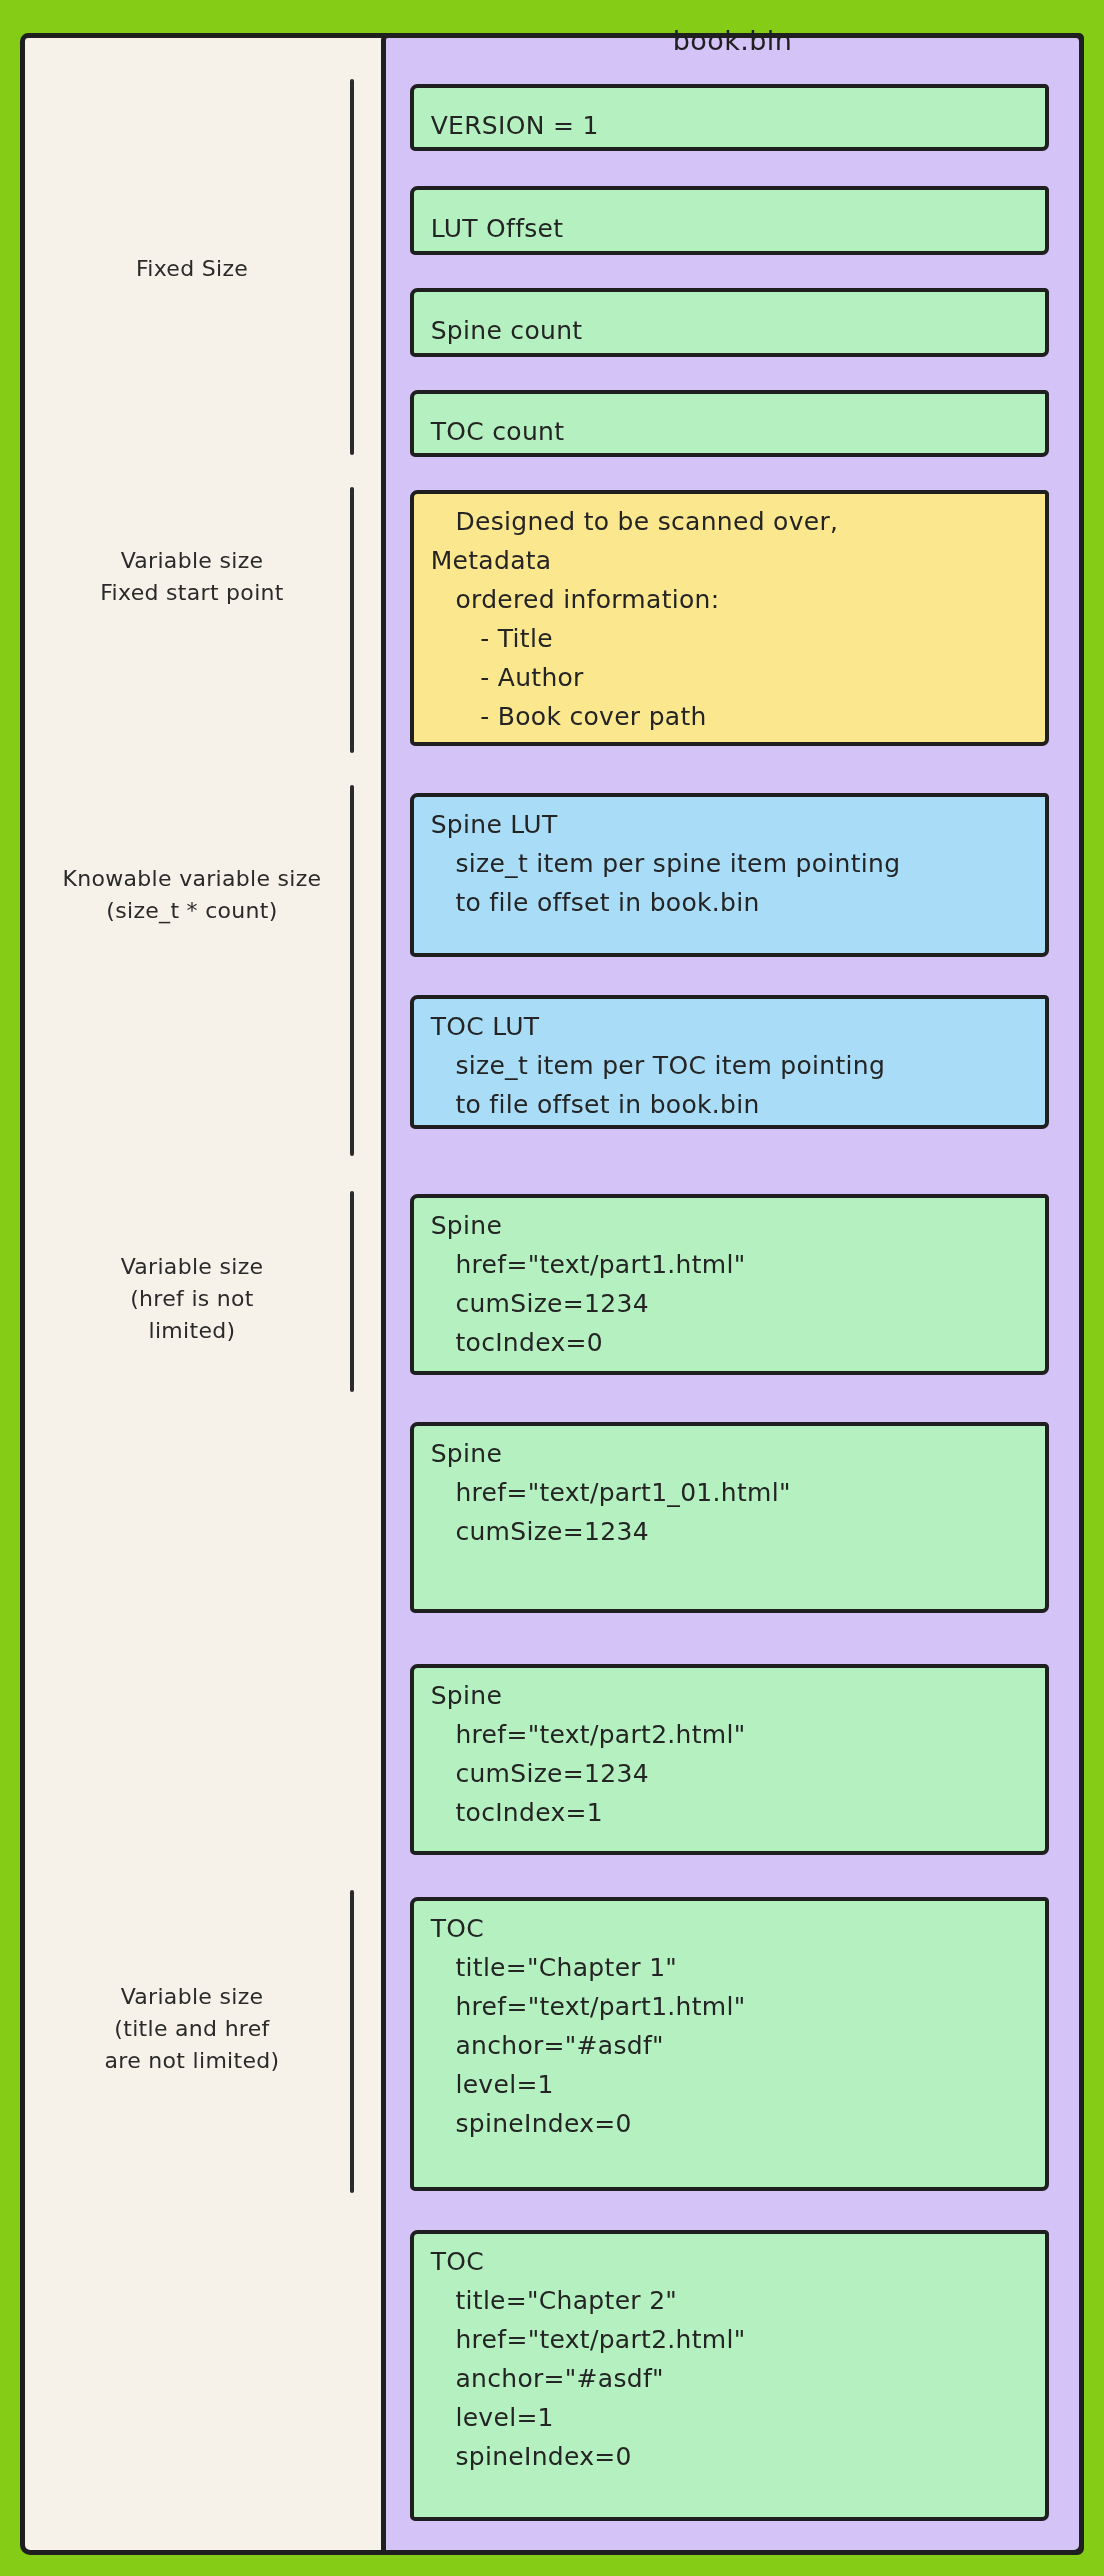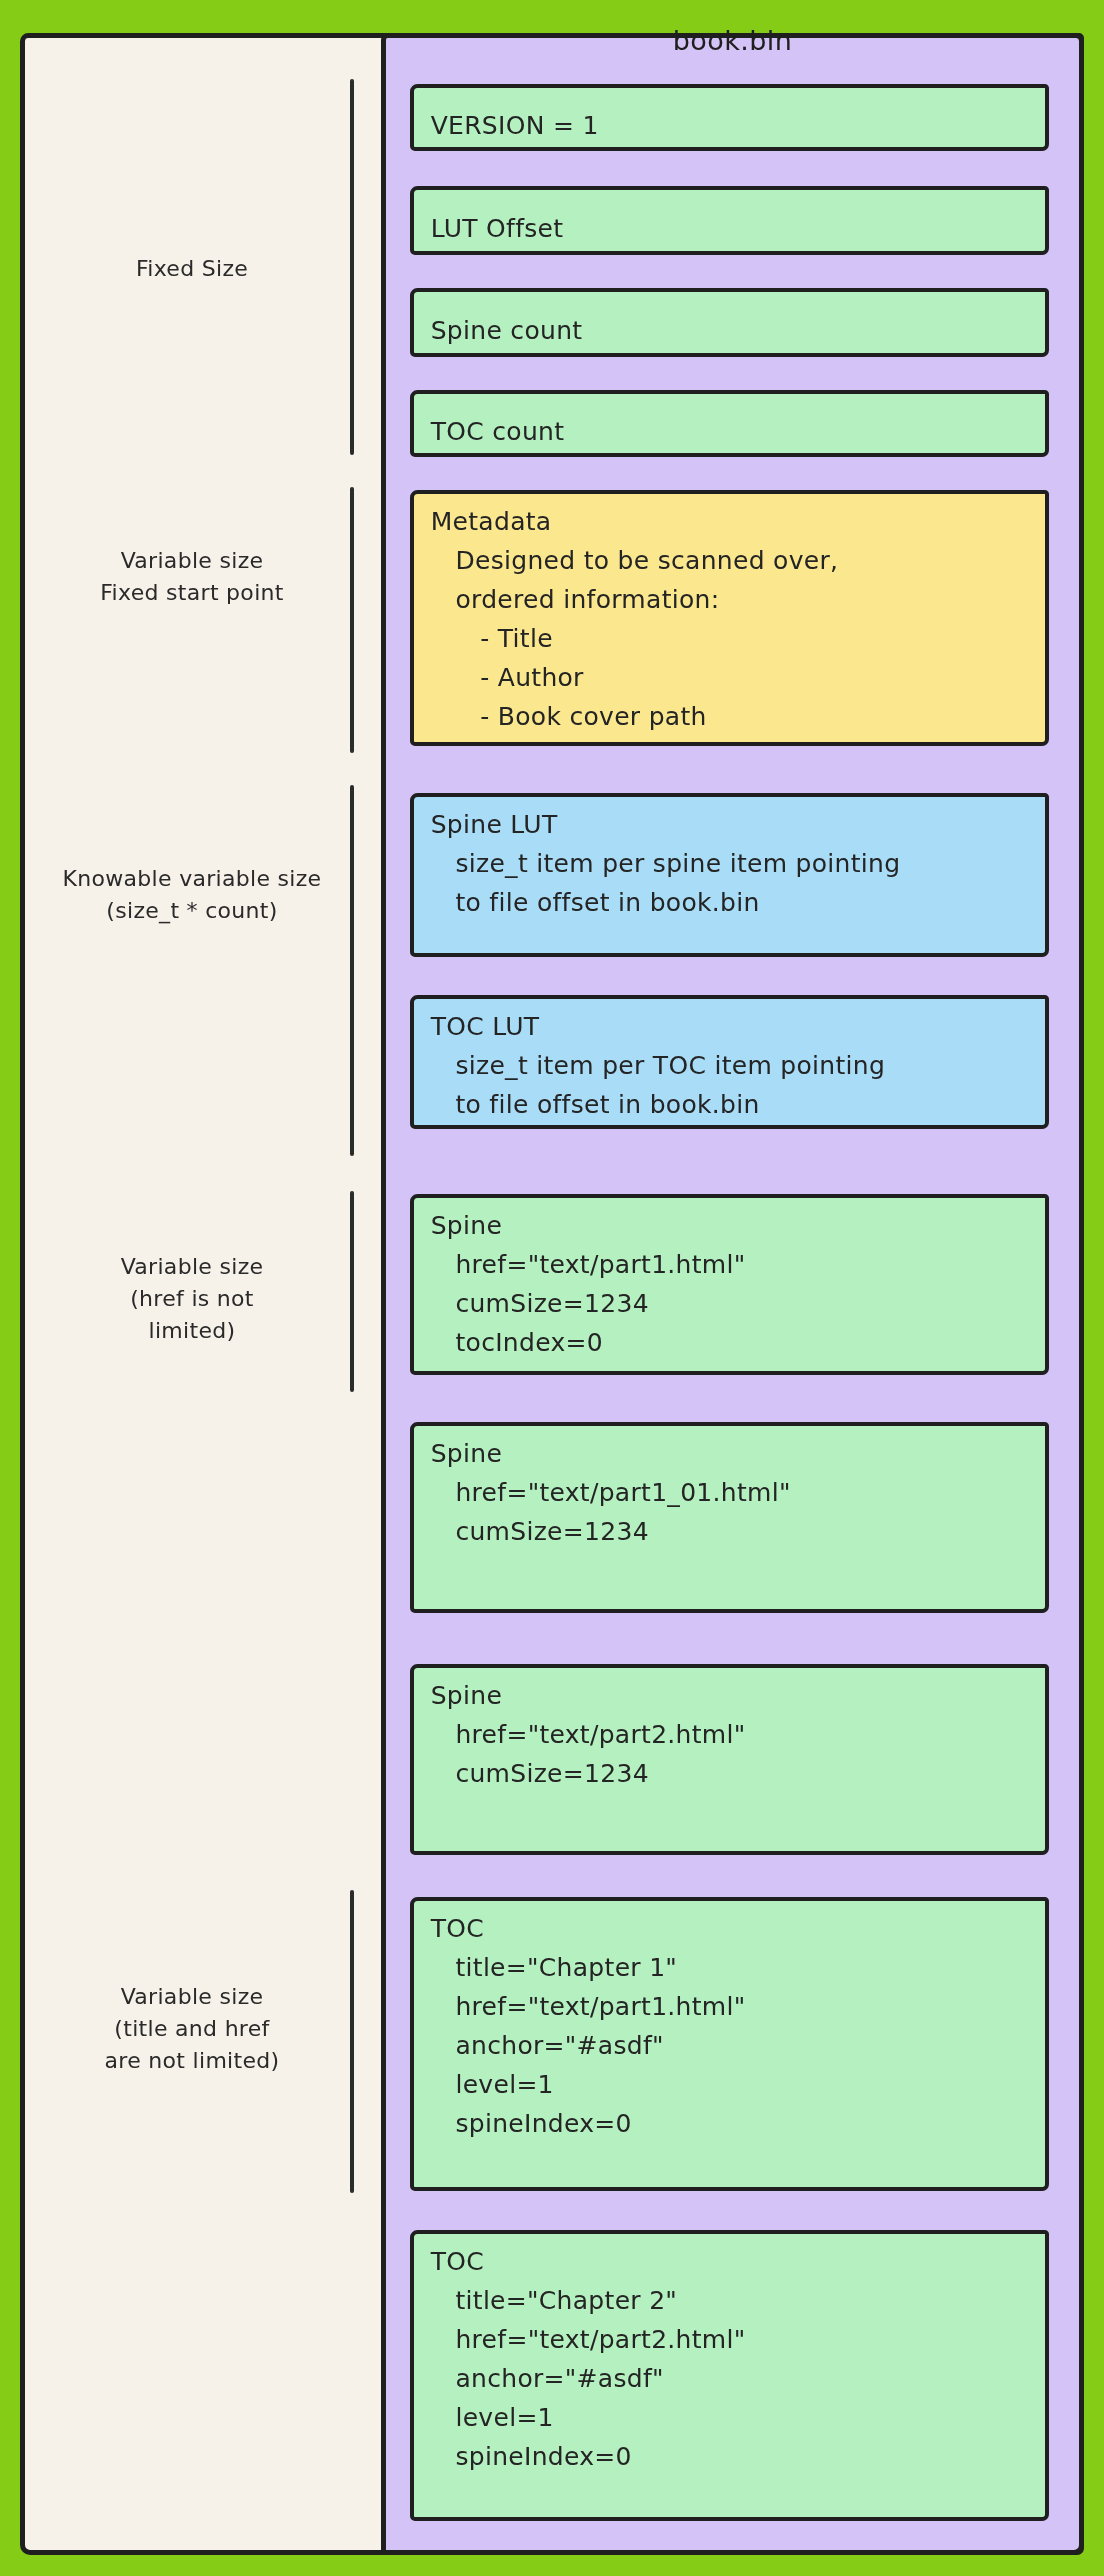--- a/index.html
+++ b/index.html
@@ -125,22 +125,22 @@
       <div class="box c-green field" style="top: 186px; height: 69px;">
         <div class="box-line">LUT Offset</div>
       </div>
       <div class="box c-green field" style="top: 288px; height: 69px;">
         <div class="box-line">Spine count</div>
       </div>
       <div class="box c-green field" style="top: 390px; height: 67px;">
         <div class="box-line">TOC count</div>
       </div>
       <div class="box c-yellow" style="top: 490px; height: 256px;">
+        <div class="box-line">   Designed to be scanned over,</div>
         <div class="box-line">Metadata</div>
-        <div class="box-line">   Designed to be scanned over,</div>
         <div class="box-line">   ordered information:</div>
         <div class="box-line">      - Title</div>
         <div class="box-line">      - Author</div>
         <div class="box-line">      - Book cover path</div>
       </div>
       <div class="box c-blue" style="top: 793px; height: 164px;">
         <div class="box-line">Spine LUT</div>
         <div class="box-line">   size_t item per spine item pointing</div>
         <div class="box-line">   to file offset in book.bin</div>
       </div>
@@ -157,20 +157,21 @@
       </div>
       <div class="box c-green" style="top: 1422px; height: 191px;">
         <div class="box-line">Spine</div>
         <div class="box-line">   href="text/part1_01.html"</div>
         <div class="box-line">   cumSize=1234</div>
       </div>
       <div class="box c-green" style="top: 1664px; height: 191px;">
         <div class="box-line">Spine</div>
         <div class="box-line">   href="text/part2.html"</div>
         <div class="box-line">   cumSize=1234</div>
+        <div class="box-line">   tocIndex=1</div>
       </div>
       <div class="box c-green" style="top: 1897px; height: 294px;">
         <div class="box-line">TOC</div>
         <div class="box-line">   title="Chapter 1"</div>
         <div class="box-line">   href="text/part1.html"</div>
         <div class="box-line">   anchor="#asdf"</div>
         <div class="box-line">   level=1</div>
         <div class="box-line">   spineIndex=0</div>
       </div>
       <div class="box c-green" style="top: 2230px; height: 291px;">

